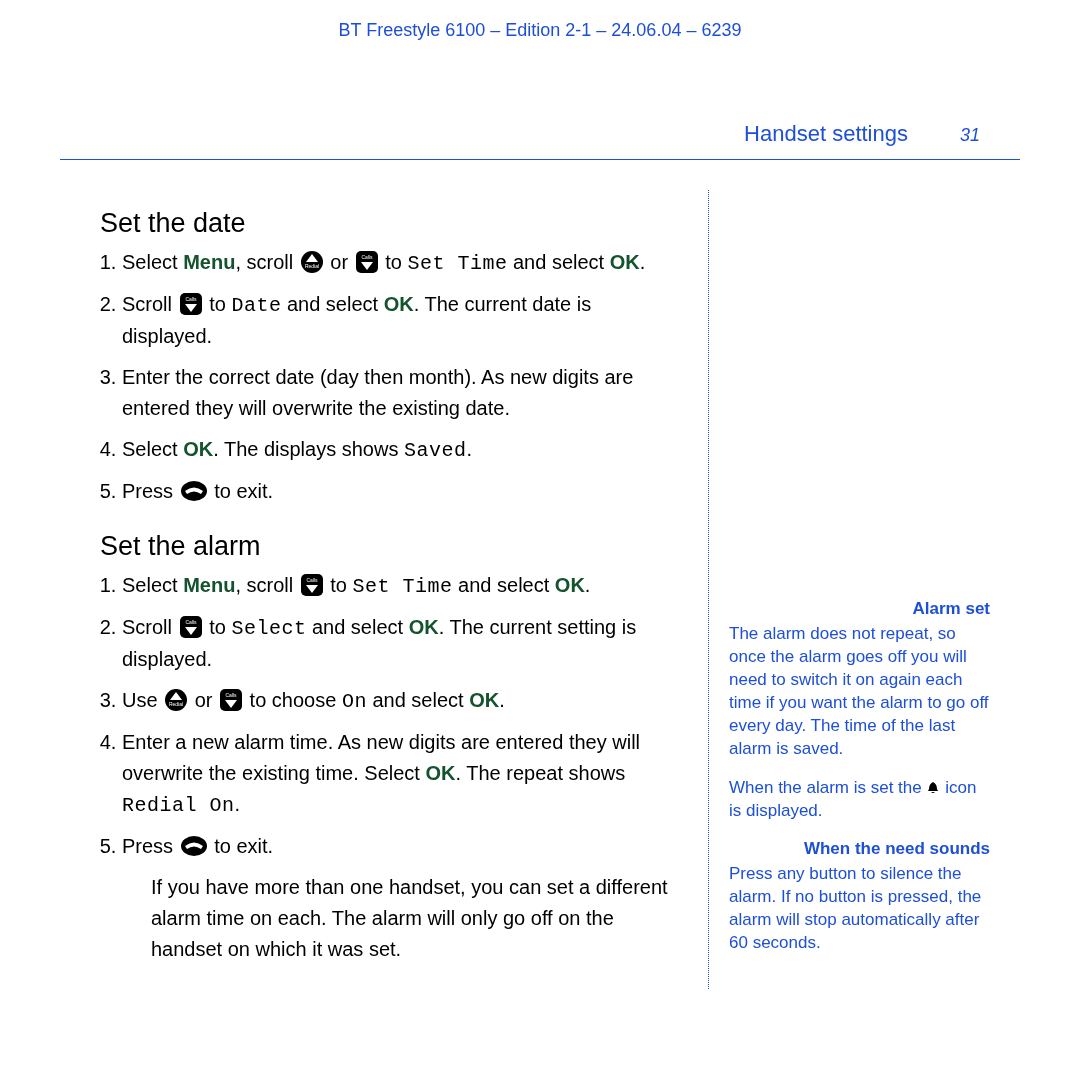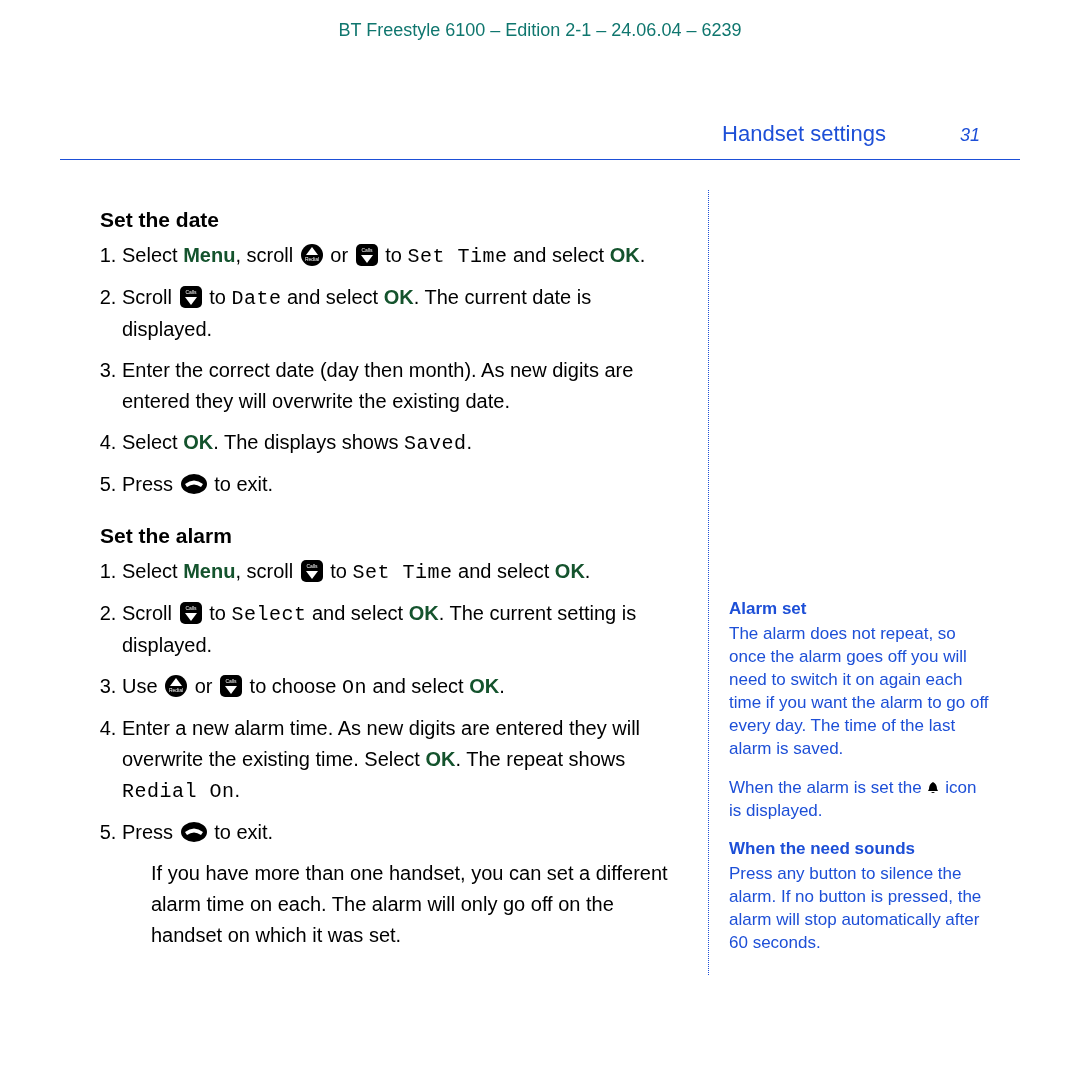--- a/index.html
+++ b/index.html
@@ -11,34 +11,34 @@
     width: 1080px;
     height: 1069px;
     position: relative;
   }
   .page {
     padding: 20px 60px 0 60px;
   }
   .doc-header {
     text-align: center;
     font-size: 18px;
-    color: #0f766e;
+    color: #1d4ed8;
     margin-bottom: 80px;
   }
   .section-header {
     display: flex;
     justify-content: flex-end;
     align-items: baseline;
     color: #1d4fd7;
     font-size: 22px;
     padding-right: 40px;
     margin-bottom: 12px;
   }
   .section-header .title {
-    margin-right: 74px;
+    margin-right: 52px;
   }
   .section-header .pagenum {
     font-size: 18px;
     font-style: italic;
   }
   .hr {
     border: none;
     border-top: 1.5px solid #1d4fd7;
     margin: 0 0 30px 0;
   }
@@ -58,22 +58,22 @@
   }
   .side-col {
     flex: 1;
     padding-left: 12px;
     padding-right: 30px;
     font-size: 17px;
     line-height: 1.35;
     color: #1d4fd7;
   }
   h2 {
-    font-size: 21px;
-    font-weight: 700;
+    font-size: 27px;
+    font-weight: 400;
     margin: 18px 0 8px 0;
   }
   ol {
     margin: 0 0 24px 0;
     padding-left: 22px;
     font-size: 20px;
     line-height: 1.55;
   }
   ol li {
     margin-bottom: 10px;
@@ -92,20 +92,21 @@
     position: relative;
     top: -2px;
     margin: 0 2px;
   }
   .icon svg { display: block; }
   .side-heading {
     font-weight: 700;
     color: #1d4fd7;
     margin-top: 0;
     margin-bottom: 2px;
+    text-align: right;
   }
   .side-para {
     margin: 0 0 16px 0;
   }
   .side-anchor-top { height: 408px; }
   .bell-inline svg { display:inline-block; vertical-align:middle; }
   .extra {
     margin-top: 10px;
     margin-left: 29px;
   }

